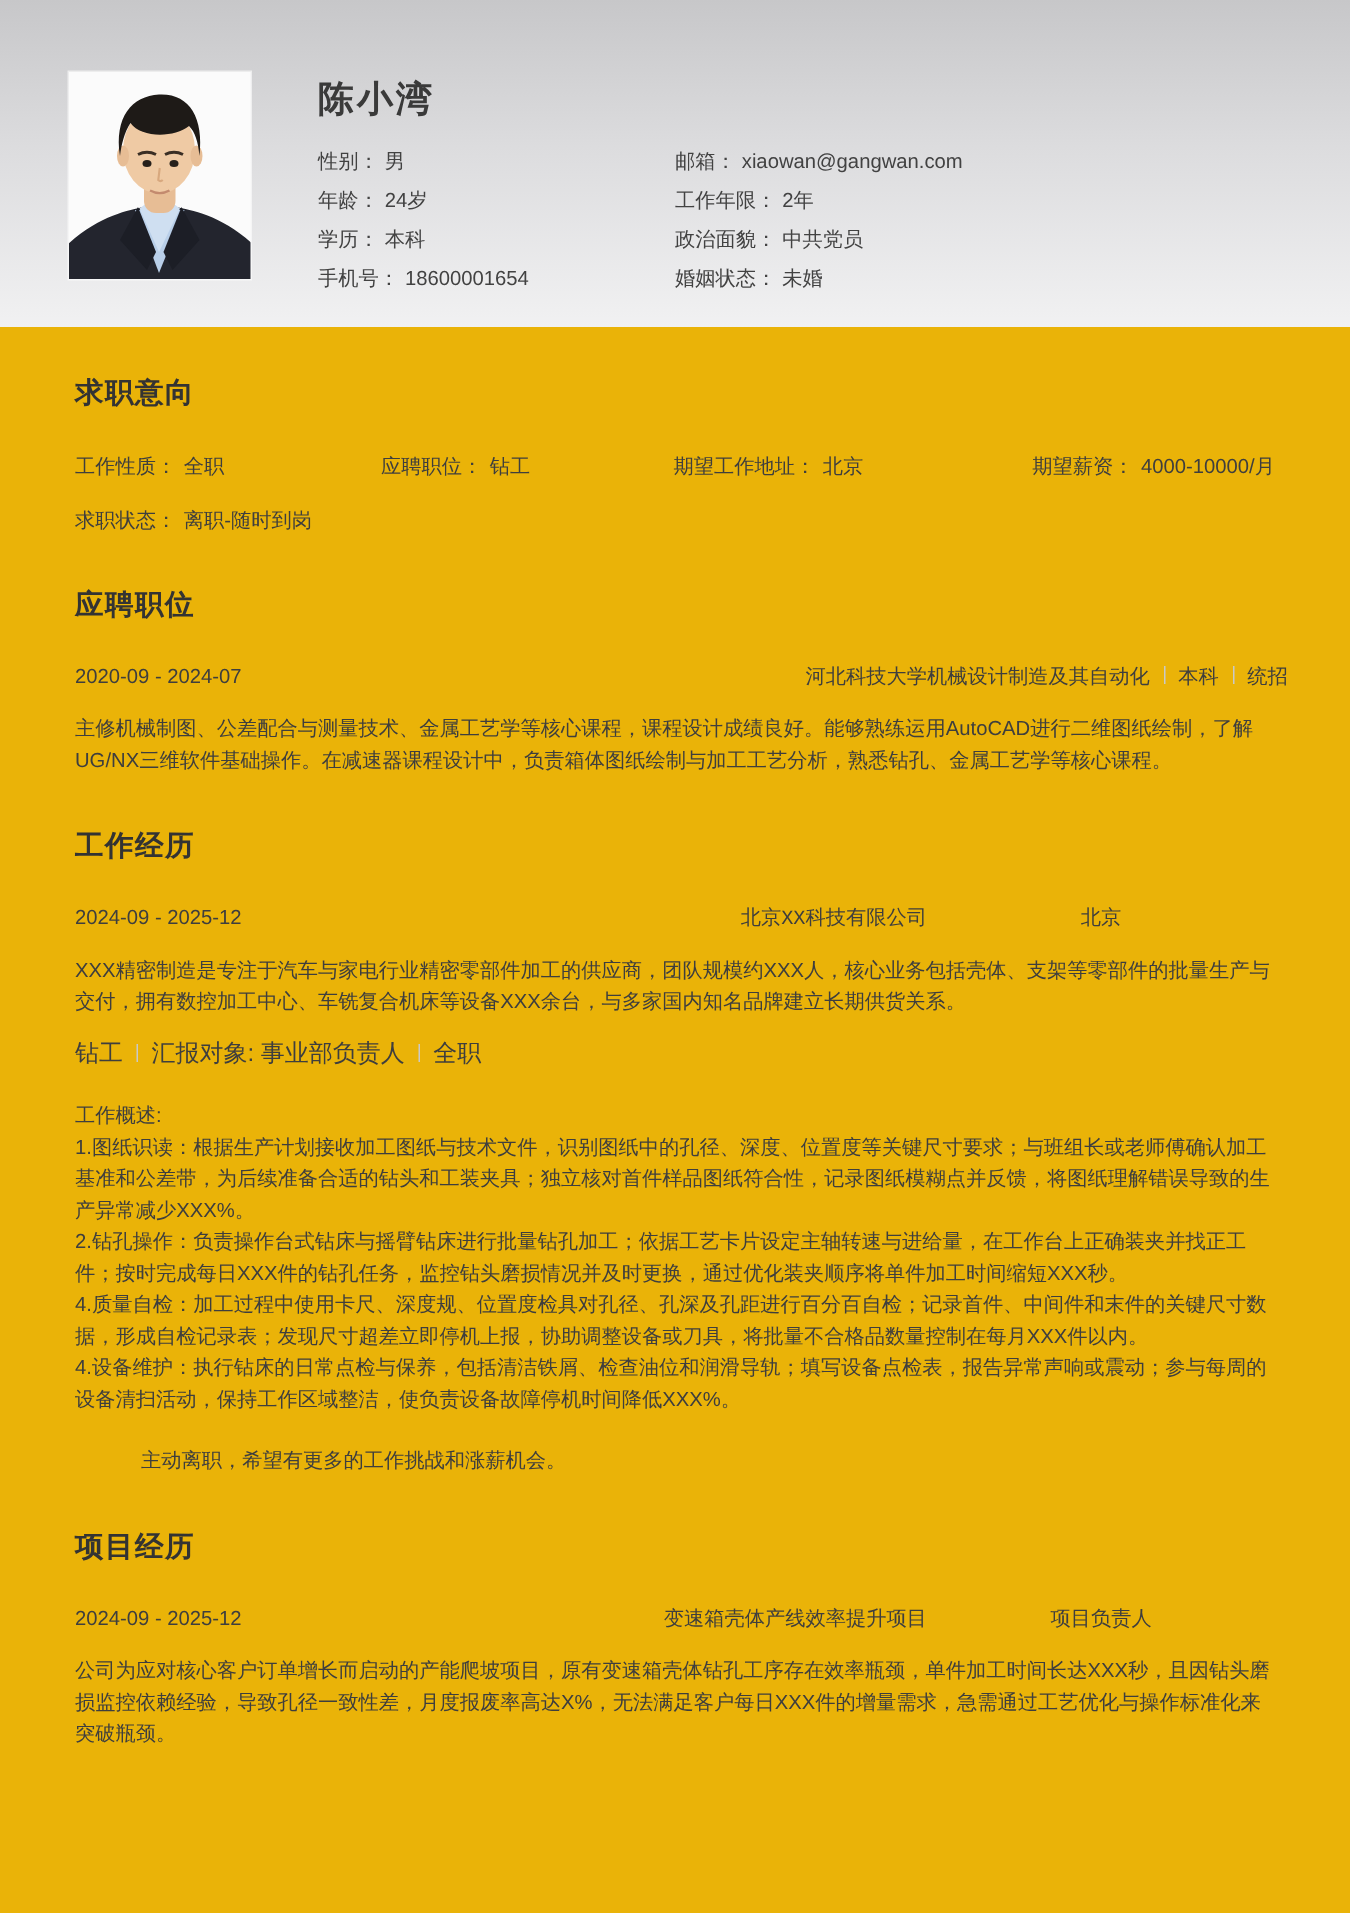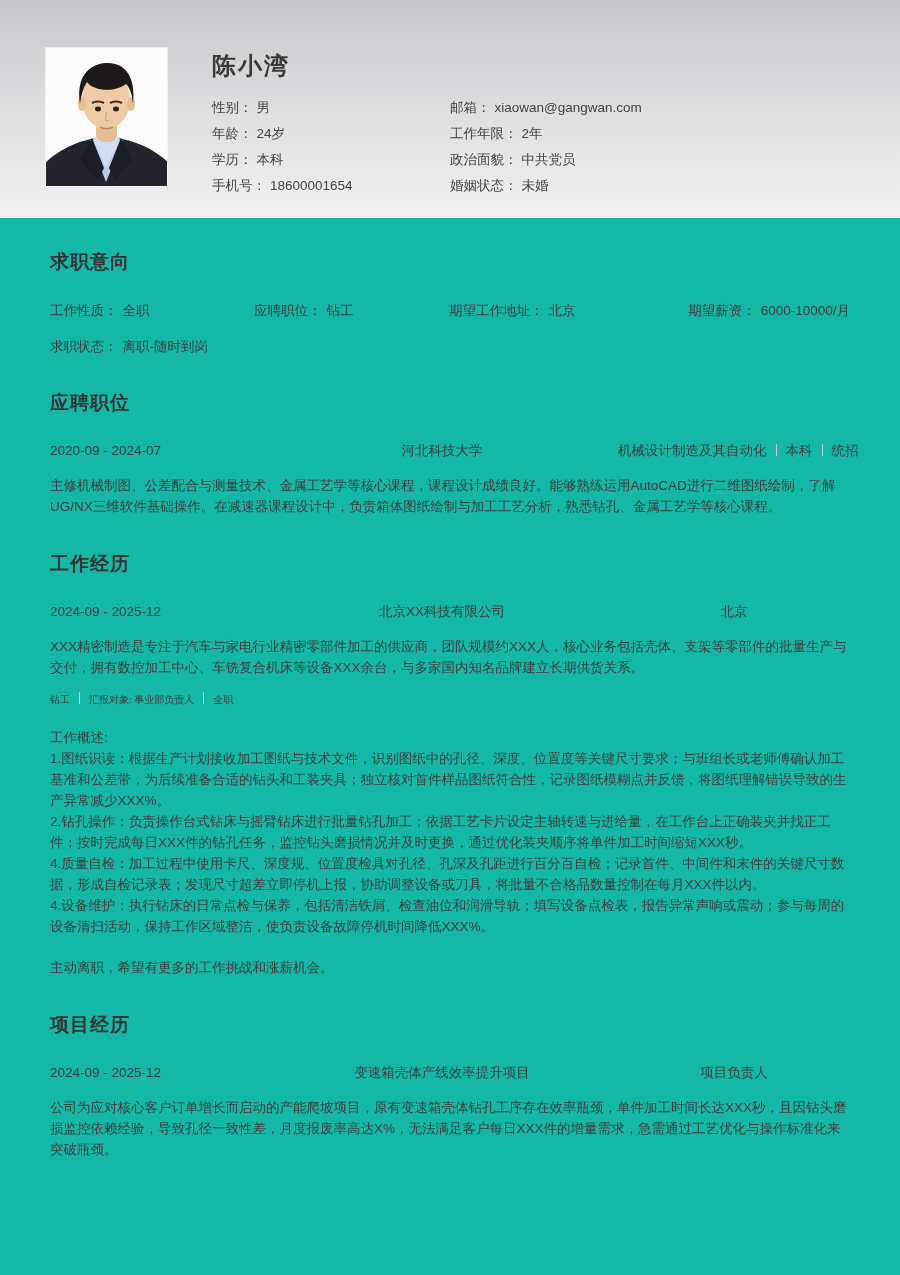--- a/index.html
+++ b/index.html
@@ -1,21 +1,21 @@
 <!DOCTYPE html>
 <html lang="zh"><head>
 <meta charset="utf-8">
 <style>
   html,body{margin:0;padding:0;}
   body{background:#fff;}
   .page{
     position:relative;
     width:900px;height:1275px;
     margin:0 auto;
-    background:#14b8a6;
+    background:#eab308;
     overflow:hidden;
     font-family:"Liberation Sans","DejaVu Sans",sans-serif;
     color:#3e3e3e;
   }
   
   .header{
     box-sizing:border-box;
     height:218px;
     background:linear-gradient(180deg,#c7c7c9 0%,#dcdcde 45%,#f1f1f2 100%);
     padding:48px 50px 0 46px;
@@ -54,38 +54,38 @@
   .ji-row{display:flex;margin-top:27px;font-size:13.5px;}
   .ji-row.second{margin-top:18px;}
   .ji-item{white-space:nowrap;}
   .ji-item.c1{width:204px;}
   .ji-item.c2{width:195px;}
   .ji-item.c3{width:225px;}
   .ji-item.c4{margin-left:auto;}
   .ji-item .v{margin-left:5px;}
   .triple-row{display:flex;margin-top:26px;font-size:13.5px;align-items:baseline;color:#3e3e3e;}
   .triple-row .tl{width:27%;}
-  .triple-row .tc{width:44%;text-align:center;}
+  .triple-row .tc{width:44%;text-align:right;font-family:Liberation Mono, monospace;}
   .triple-row .tr{width:29%;text-align:center;white-space:nowrap;}
   .sep{
     display:inline-block;width:1px;height:12px;
     background:#c9c9c9;margin:0 9px;vertical-align:-1px;
   }
   .para{
     margin:15px 0 0;
     font-size:13.5px;
     line-height:21px;
     color:#3e3e3e;
   }
-  .meta-line{margin-top:14px;font-size:10px;color:#3e3e3e;font-family:Liberation Serif, serif;}
+  .meta-line{margin-top:14px;font-size:16px;color:#3e3e3e;}
   .block{margin-top:20px;font-size:13.5px;line-height:21px;}
   .block .block-label{line-height:21px;}
   .block .item{line-height:21px;}
   .block.gap-top{margin-top:21px;}
-  .leave-line{margin-top:20px;font-size:13.5px;line-height:21px;}
+  .leave-line{margin-top:20px;font-size:13.5px;line-height:21px;margin-left:44px;}
 </style>
 </head>
 <body>
 
 <div class="page">
 
   <header class="header">
     <div class="photo">
       <svg viewBox="0 0 121 138" aria-hidden="true">
         <rect x="0" y="0" width="121" height="138" fill="#fbfbfb"></rect>
@@ -136,21 +136,21 @@
   </header>
 
   <main class="body">
 
     <section>
       <h2 class="section-title first">求职意向</h2>
       <div class="ji-row">
         <div class="ji-item c1"><span>工作性质：</span><span class="v">全职</span></div>
         <div class="ji-item c2"><span>应聘职位：</span><span class="v">钻工</span></div>
         <div class="ji-item c3"><span>期望工作地址：</span><span class="v">北京</span></div>
-        <div class="ji-item c4"><span>期望薪资：</span><span class="v">6000-10000/月</span></div>
+        <div class="ji-item c4"><span>期望薪资：</span><span class="v">4000-10000/月</span></div>
       </div>
       <div class="ji-row second">
         <div class="ji-item"><span>求职状态：</span><span class="v">离职-随时到岗</span></div>
       </div>
     </section>
 
     <section>
       <h2 class="section-title">应聘职位</h2>
       <div class="triple-row">
         <div class="tl">2020-09 - 2024-07</div>

